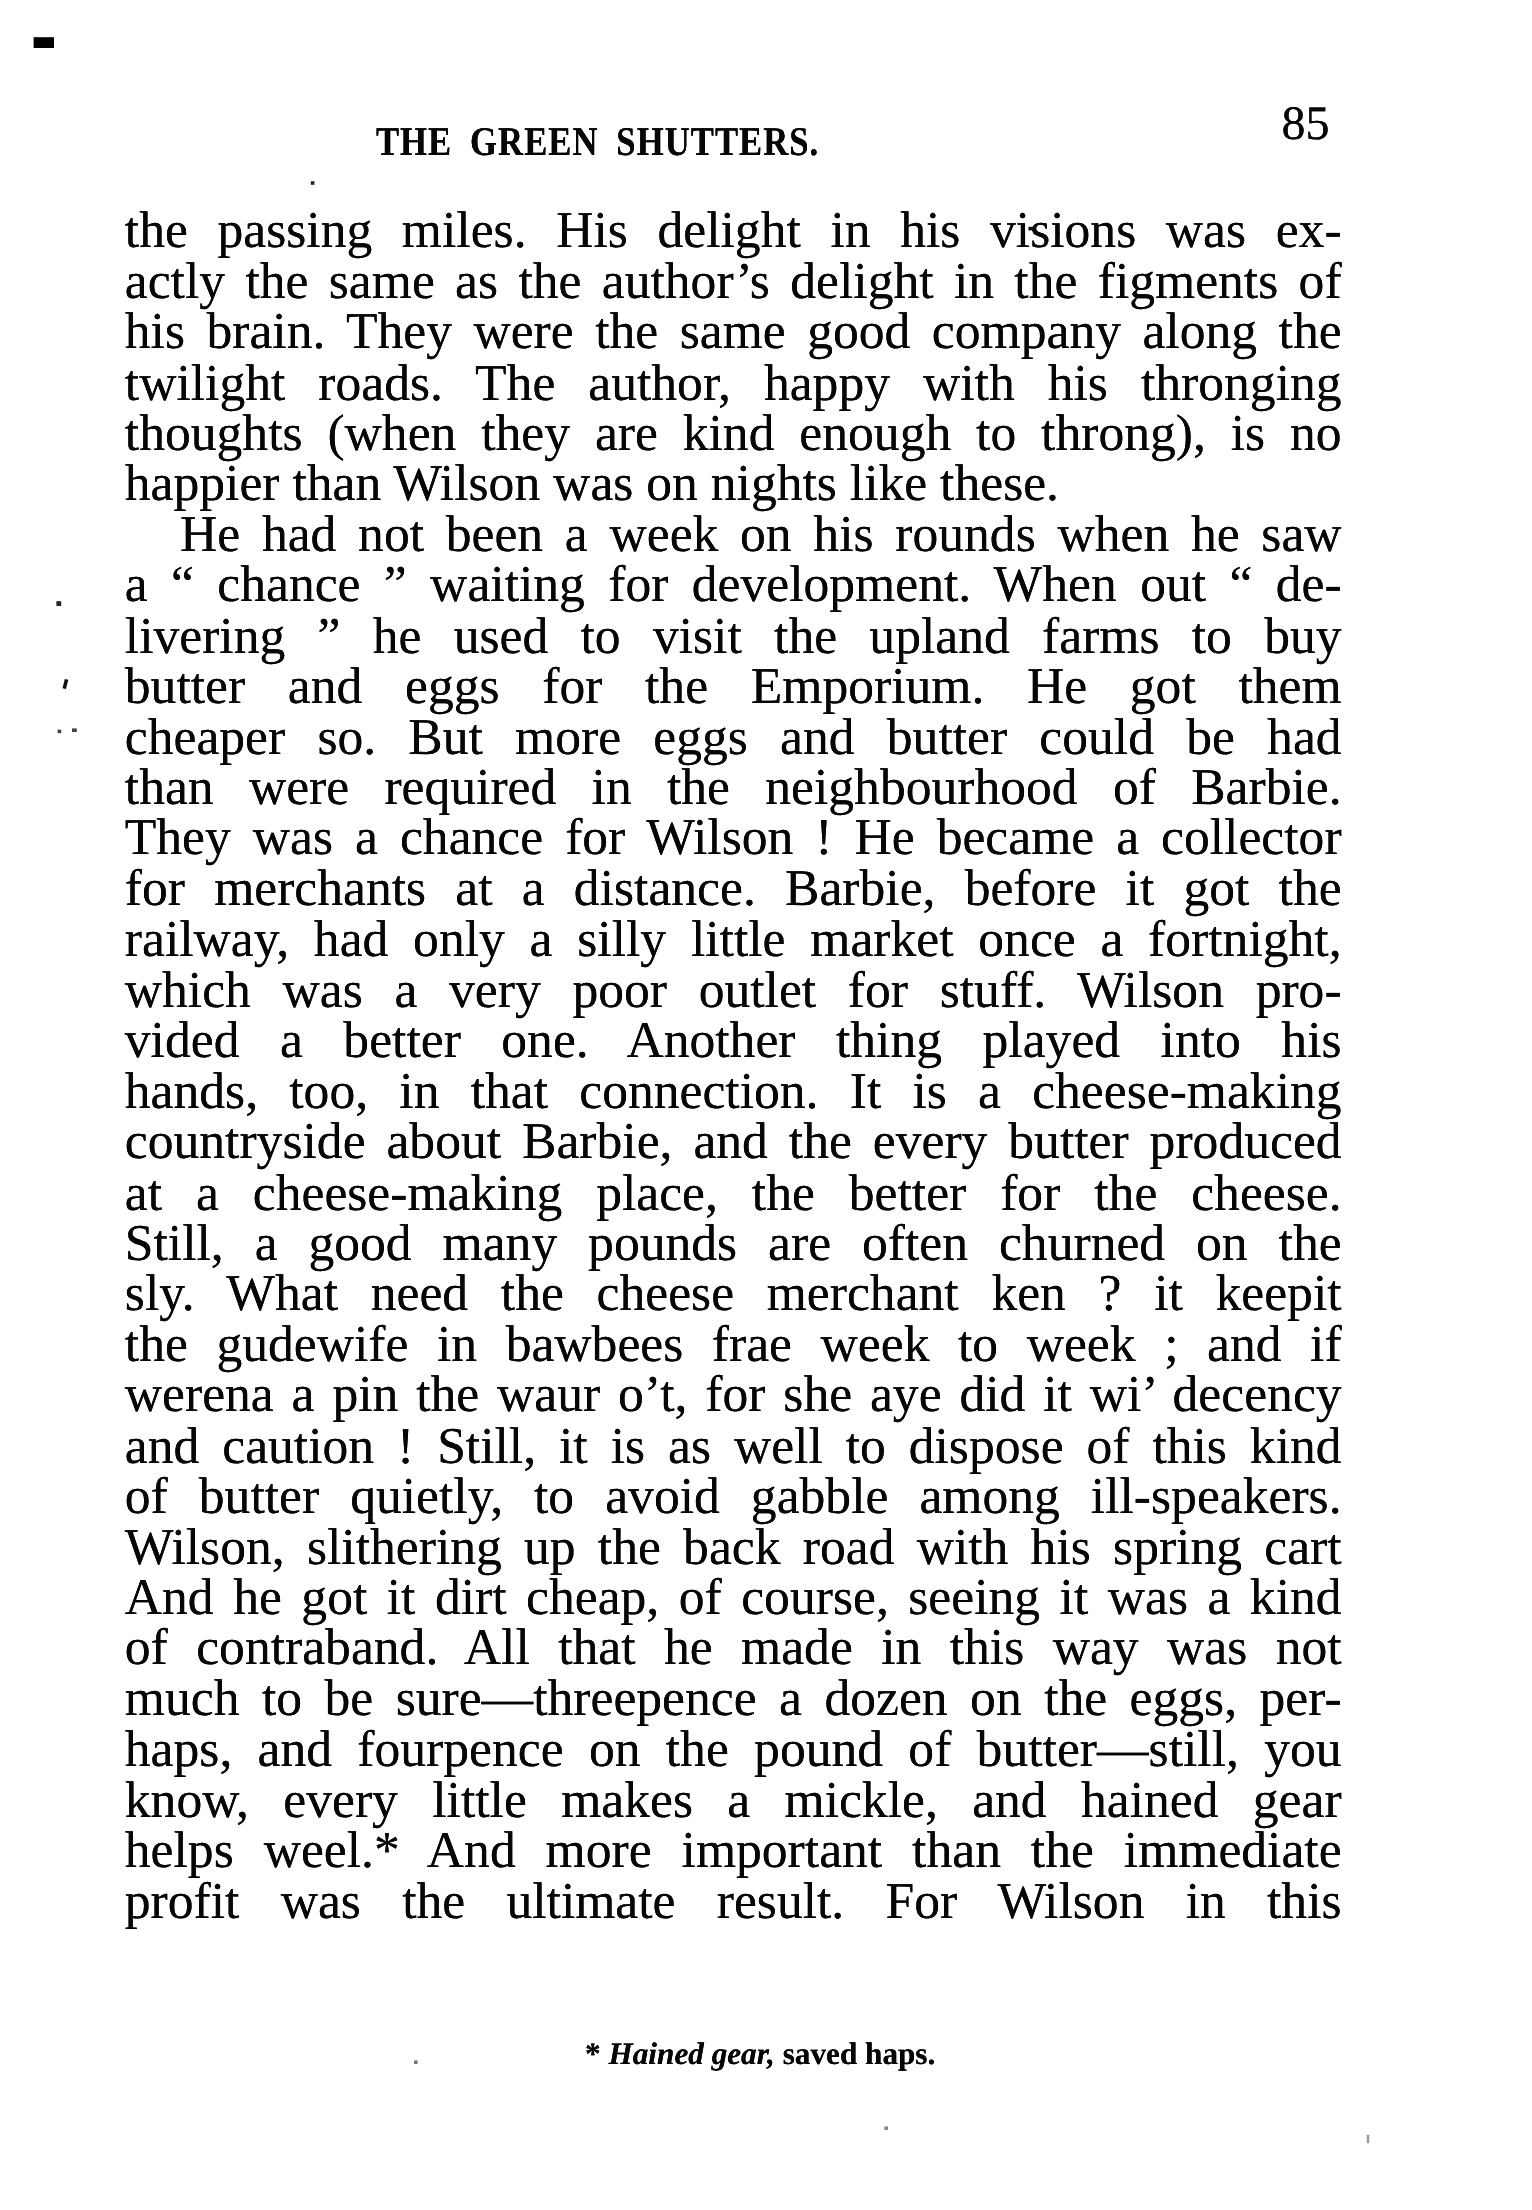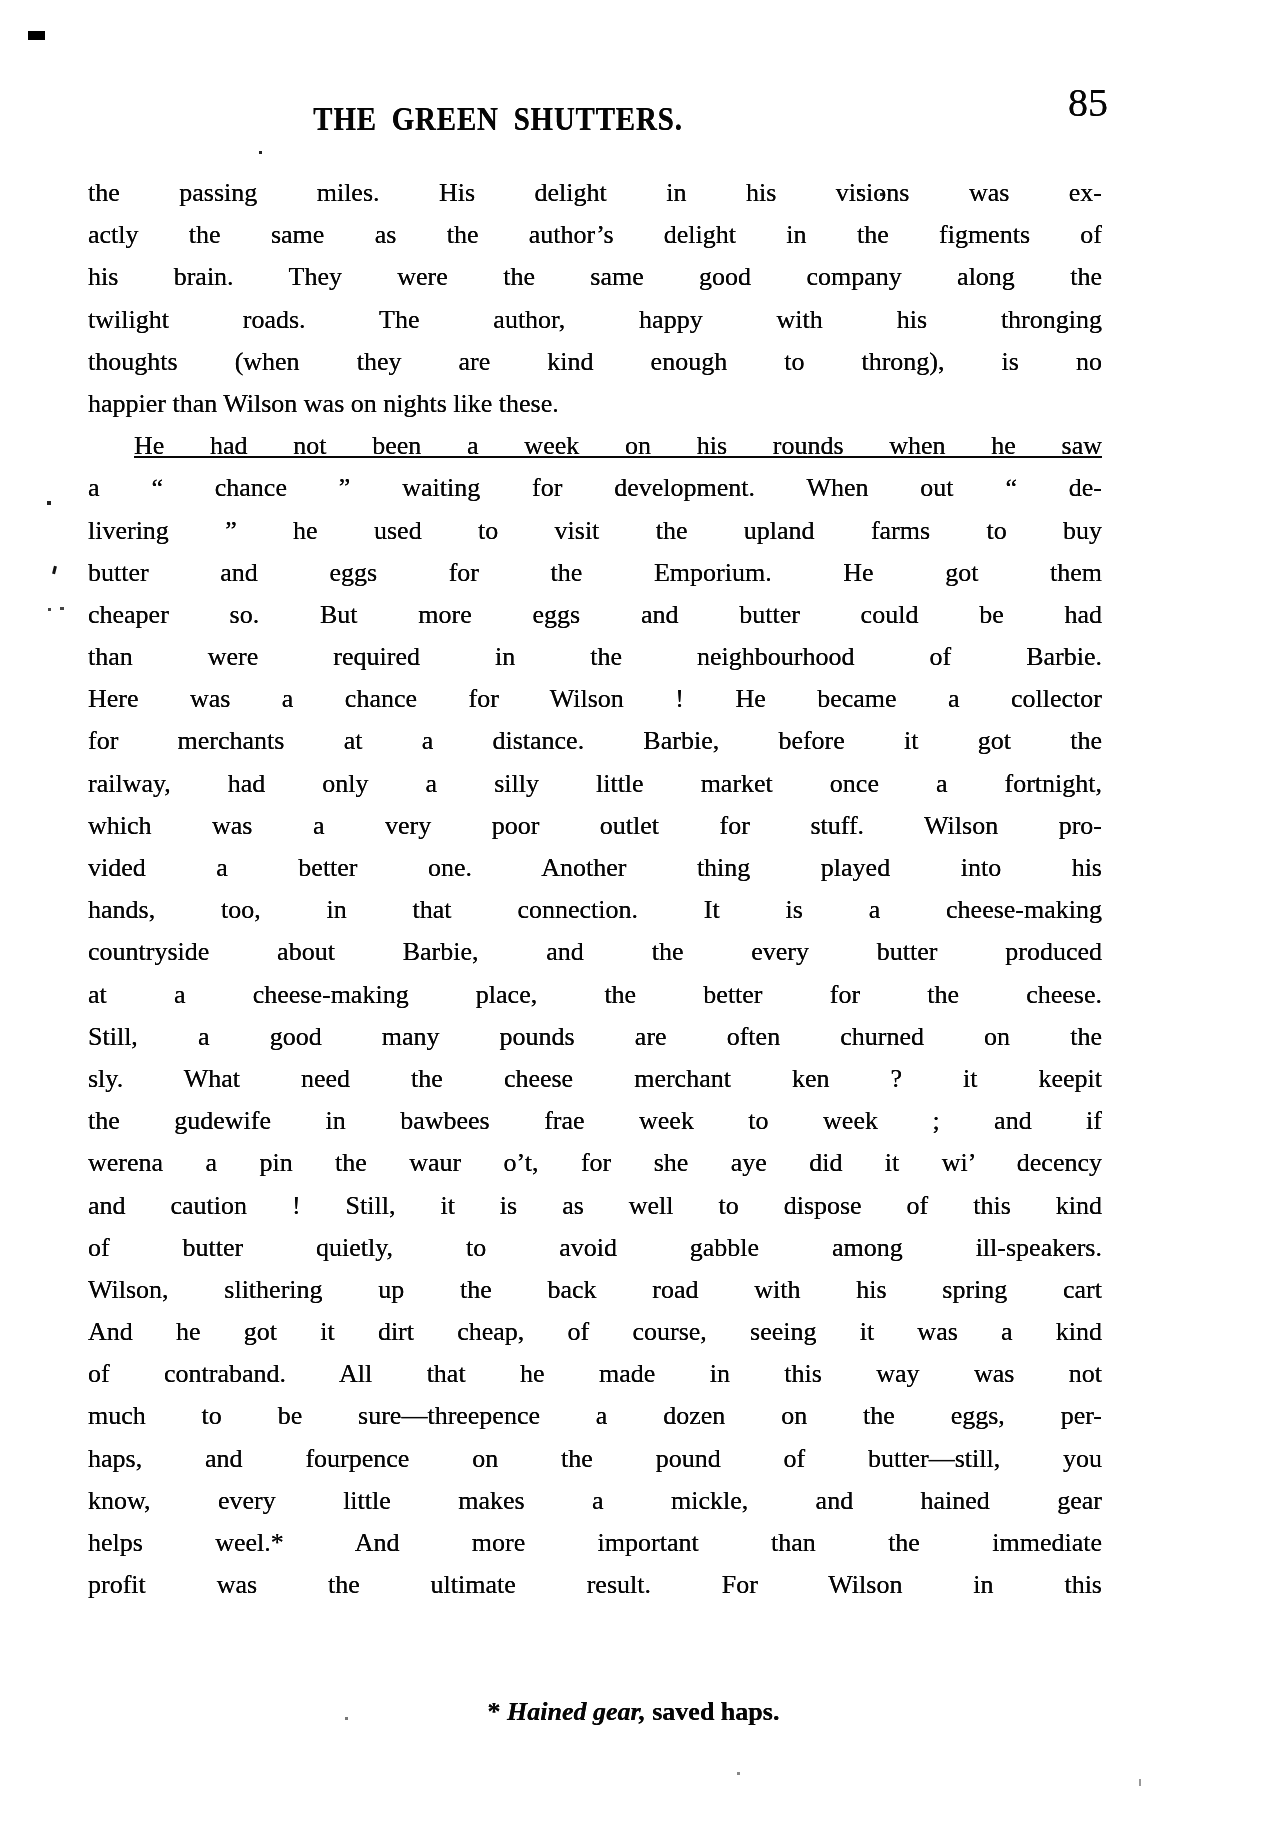--- a/index.html
+++ b/index.html
@@ -32,38 +32,37 @@
   .page-number {
     position: absolute;
     top: 79px;
     left: 1068px;
     font-size: 40px;
     text-shadow: 0 0 0.5px #000;
   }
   
   .body-text {
     position: absolute;
-    left: 88px;
+    left: 104px;
     top: 172px;
     width: 1014px;
-    font-size: 26px;
+    font-size: 43px;
   }
   .text-line {
     height: 42.2px;
     line-height: 42.2px;
     text-align: left;
     text-shadow: 0 0 0.5px #000;
   }
   .text-line.justify {
     text-align: justify;
     text-align-last: justify;
   }
   .text-line.indent {
     text-indent: 46px;
-    text-decoration: underline;
   }
   
   .footnote {
     position: absolute;
     left: 122px;
     top: 1697px;
     width: 1023px;
     text-align: center;
     font-size: 26px;
     font-weight: bold;
@@ -111,21 +110,21 @@
     <div class="text-line justify">his brain.  They were the same good company along the</div>
     <div class="text-line justify">twilight roads.  The author, happy with his thronging</div>
     <div class="text-line justify">thoughts (when they are kind enough to throng), is no</div>
     <div class="text-line">happier than Wilson was on nights like these.</div>
     <div class="text-line justify indent">He had not been a week on his rounds when he saw</div>
     <div class="text-line justify">a “ chance ” waiting for development.  When out “ de-</div>
     <div class="text-line justify">livering ” he used to visit the upland farms to buy</div>
     <div class="text-line justify">butter and eggs for the Emporium.  He got them</div>
     <div class="text-line justify">cheaper so.  But more eggs and butter could be had</div>
     <div class="text-line justify">than were required in the neighbourhood of Barbie.</div>
-    <div class="text-line justify">Here was a chance for Wilson !  He became a collector</div>
+    <div class="text-line justify">They was a chance for Wilson !  He became a collector</div>
     <div class="text-line justify">for merchants at a distance.  Barbie, before it got the</div>
     <div class="text-line justify">railway, had only a silly little market once a fortnight,</div>
     <div class="text-line justify">which was a very poor outlet for stuff.  Wilson pro-</div>
     <div class="text-line justify">vided a better one.  Another thing played into his</div>
     <div class="text-line justify">hands, too, in that connection.  It is a cheese-making</div>
     <div class="text-line justify">countryside about Barbie, and the every butter produced</div>
     <div class="text-line justify">at a cheese-making place, the better for the cheese.</div>
     <div class="text-line justify">Still, a good many pounds are often churned on the</div>
     <div class="text-line justify">sly.  What need the cheese merchant ken ? it keepit</div>
     <div class="text-line justify">the gudewife in bawbees frae week to week ; and if</div>

